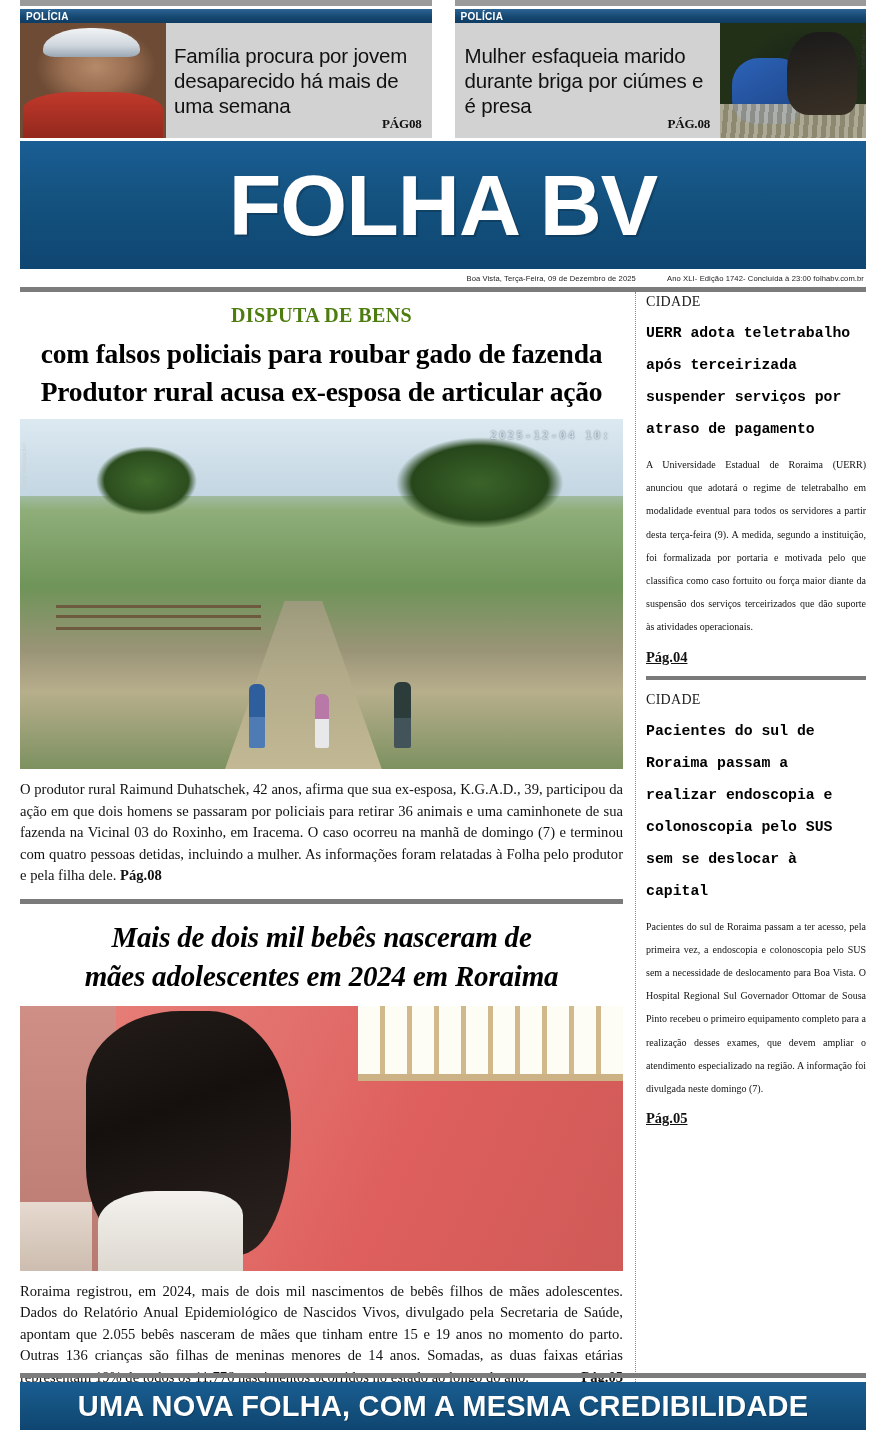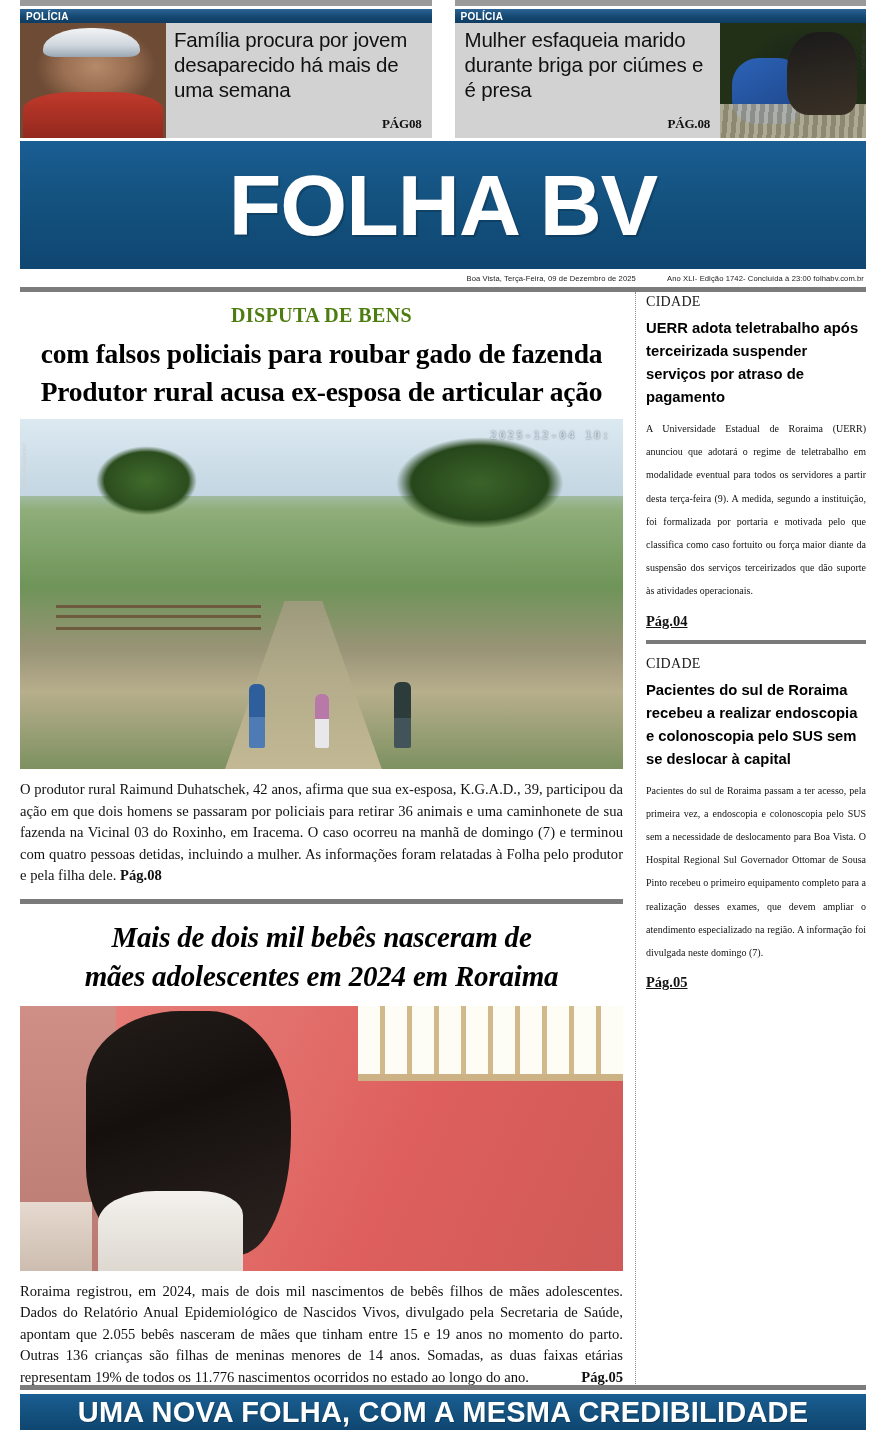--- a/index.html
+++ b/index.html
@@ -72,20 +72,21 @@
   .teaser-headline {
     flex: 1;
     padding: 4px 6px 2px 8px;
     font-family: "Liberation Sans", sans-serif;
     font-weight: normal;
     font-size: 20.5px;
     line-height: 25px;
     color: #111;
     letter-spacing: -0.2px;
     position: relative;
+    margin-top: 16px;
   }
   .teaser-headline.right-pad { padding-left: 10px; }
   .pag-ref {
     font-family: "Liberation Serif", serif;
     font-weight: bold;
     font-size: 13px;
     text-align: right;
     display: block;
     margin-top: -2px;
     padding-right: 4px;
@@ -345,24 +346,24 @@
   
   .side-section { padding-top: 2px; }
   .side-kicker {
     font-family: "Liberation Serif", serif;
     font-size: 14px;
     color: #1a1a1a;
     letter-spacing: .3px;
     padding-bottom: 7px;
   }
   .side-headline {
-    font-family: Liberation Sans, sans-serif;
+    font-family: Liberation Mono, monospace;
     font-weight: bold;
     font-size: 14.8px;
-    line-height: 23px;
+    line-height: 32px;
     color: #000;
     padding-bottom: 8px;
   }
   .side-body {
     font-family: "Liberation Serif", serif;
     font-size: 10px;
     line-height: 23.2px;
     text-align: justify;
     color: #111;
   }
@@ -377,21 +378,21 @@
     height: 4px;
     background: #7a7a7a;
     margin: 10px 0 10px 0;
   }
 
   
   .bottom-wrap { position:absolute; left:0; bottom:0; width:886px; }
   .bottom-rule { height: 5px; background: #7c7c7c; margin: 0 20px 4px 20px; }
   .bottom-banner {
     margin: 0 20px 8px 20px;
-    height: 36px;
+    height: 48px;
     background: #14578c;
     background: linear-gradient(180deg,#1a5e94 0%,#14527f 50%,#0f4671 100%);
     display: flex;
     align-items: center;
     justify-content: center;
   }
   .bottom-banner-text {
     font-family: "Liberation Sans", sans-serif;
     font-weight: bold;
     font-size: 29px;
@@ -504,21 +505,21 @@
         <div class="side-kicker">CIDADE</div>
         <div class="side-headline">UERR adota teletrabalho após terceirizada suspender serviços por atraso de pagamento</div>
         <div class="side-body">A Universidade Estadual de Roraima (UERR) anunciou que adotará o regime de teletrabalho em modalidade eventual para todos os servidores a partir desta terça-feira (9). A medida, segundo a instituição, foi formalizada por portaria e motivada pelo que classifica como caso fortuito ou força maior diante da suspensão dos serviços terceirizados que dão suporte às atividades operacionais.</div>
         <div class="side-pag">Pág.04</div>
       </div>
 
       <div class="side-rule"></div>
 
       <div class="side-section">
         <div class="side-kicker">CIDADE</div>
-        <div class="side-headline">Pacientes do sul de Roraima recebeu a realizar endoscopia e colonoscopia pelo SUS sem se deslocar à capital</div>
+        <div class="side-headline">Pacientes do sul de Roraima passam a realizar endoscopia e colonoscopia pelo SUS sem se deslocar à capital</div>
         <div class="side-body">Pacientes do sul de Roraima passam a ter acesso, pela primeira vez, a endoscopia e colonoscopia pelo SUS sem a necessidade de deslocamento para Boa Vista. O Hospital Regional Sul Governador Ottomar de Sousa Pinto recebeu o primeiro equipamento completo para a realização desses exames, que devem ampliar o atendimento especializado na região. A informação foi divulgada neste domingo (7).</div>
         <div class="side-pag">Pág.05</div>
       </div>
 
     </div>
   </div>
 
   <div class="bottom-wrap">
     <div class="bottom-rule"></div>
     <div class="bottom-banner">

